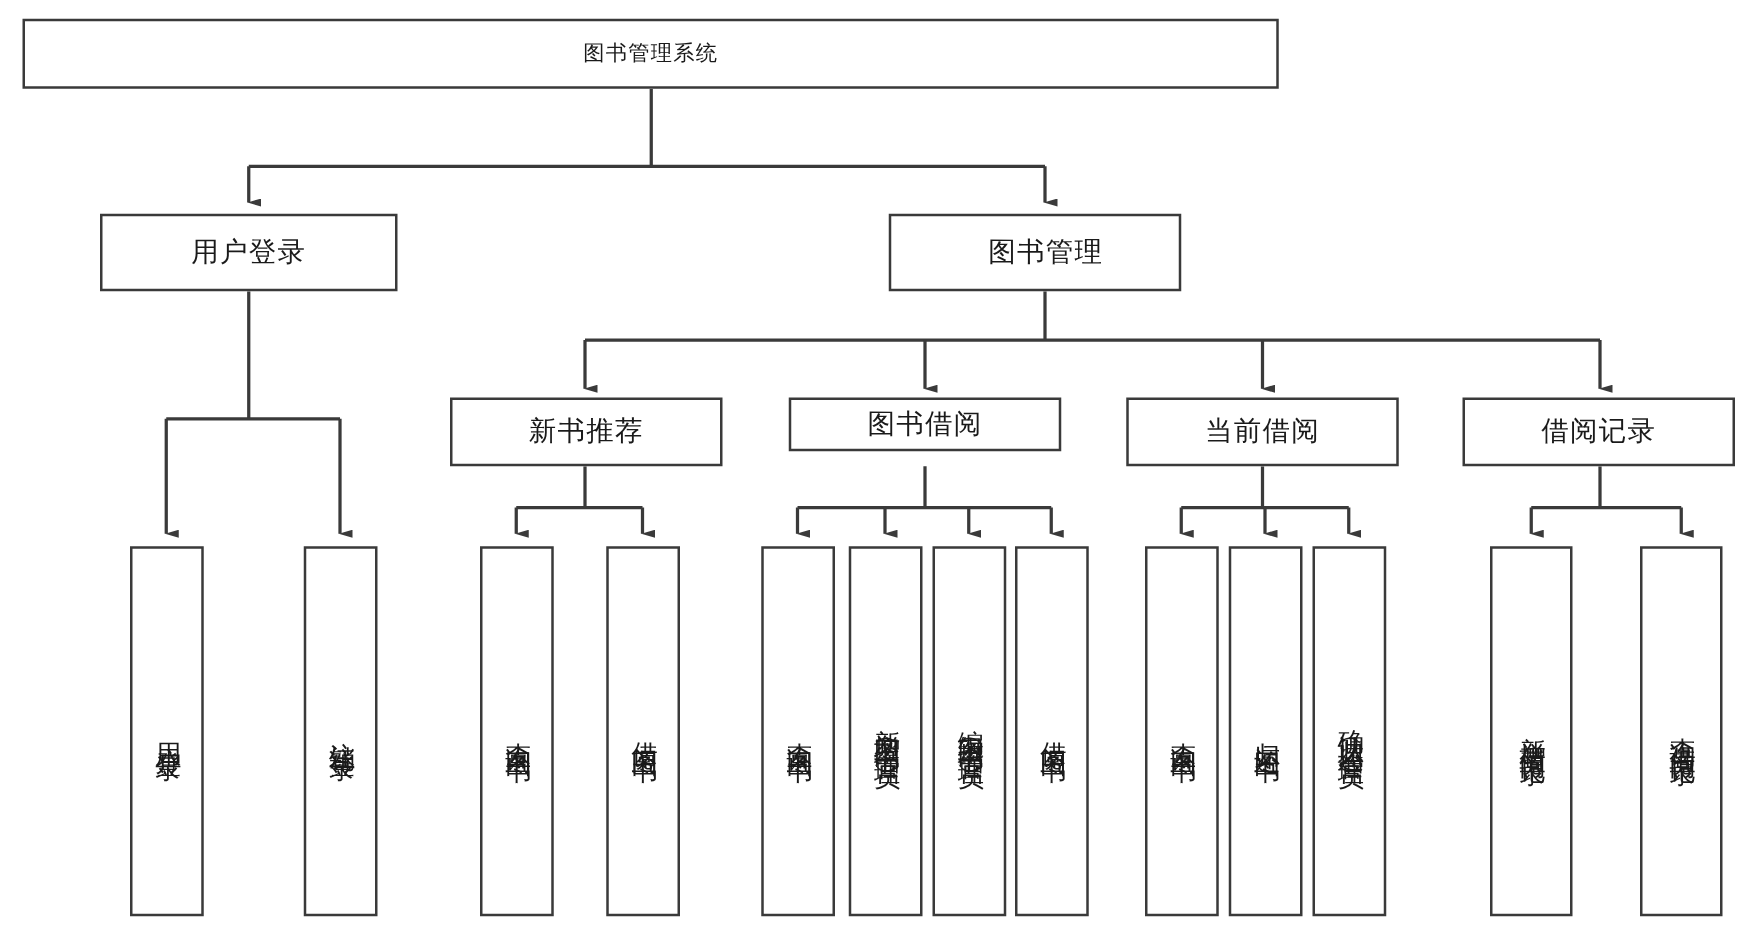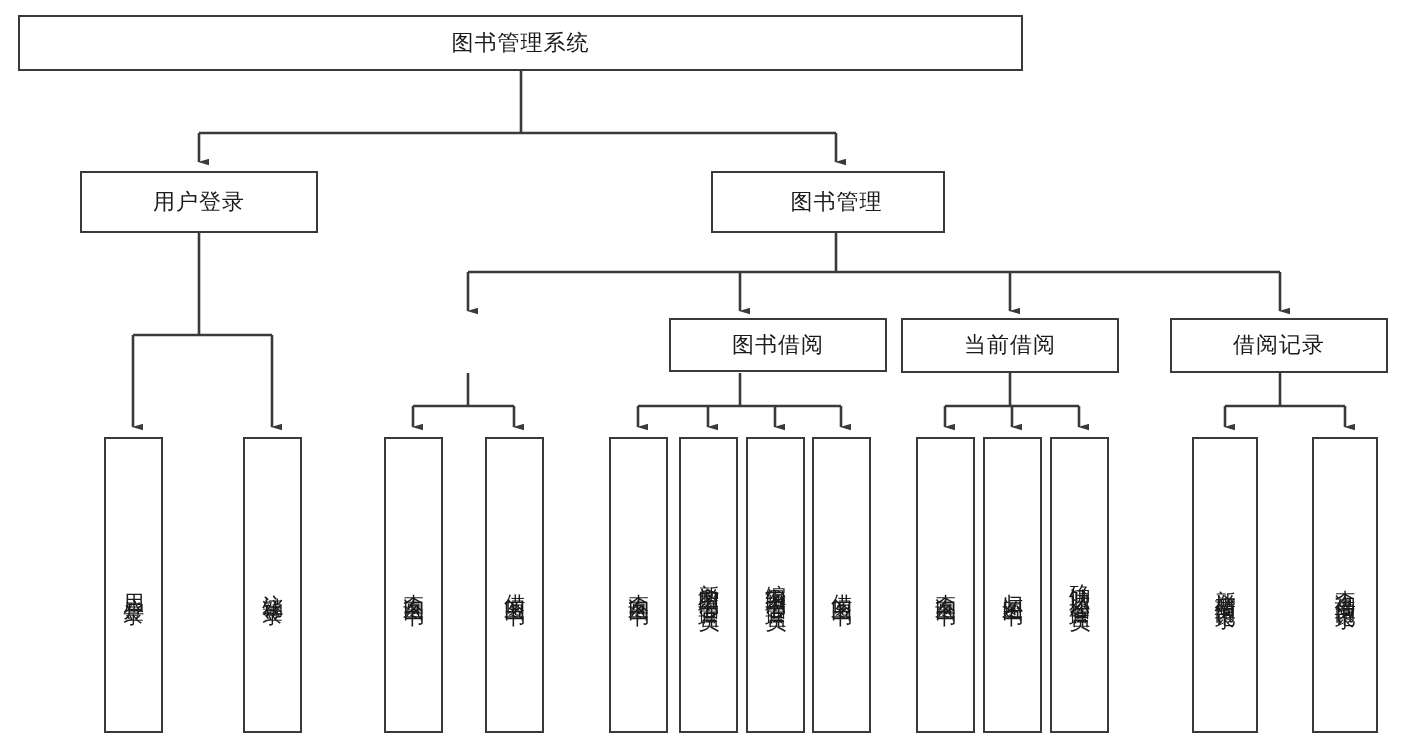--- a/index.html
+++ b/index.html
@@ -34,21 +34,21 @@
     align-items: center;
     justify-content: center;
     color: #1a1a1a;
   }
   .node.horiz {
     font-size: 22px;
     letter-spacing: 1px;
     line-height: 1.2;
   }
   .node.root {
-    font-size: 22px;
+    font-size: 17px;
   }
   .node.vert {
     writing-mode: vertical-rl;
     text-orientation: upright;
     font-size: 21px;
     letter-spacing: 4px;
     line-height: 1.25;
     padding: 4px 0;
     white-space: nowrap;
   }
@@ -125,21 +125,24 @@
     <span>图书管理系统</span>
   </div>
 
   <div class="node horiz" style="left:80px; top:171px; width:238px; height:62px;">
     <span>用户登录</span>
   </div>
   <div class="node horiz" style="left:711px; top:171px; width:234px; height:62px;padding-left:17px;">
     <span>图书管理</span>
   </div>
 
-  <div class="node horiz" style="left:631px; top:318px; width:218px; height:54px;margin-left:38px;">
+  <div class="node horiz" style="left:360px; top:318px; width:218px; height:55px;">
+    <span>新书推荐</span>
+  </div>
+  <div class="node horiz" style="left:631px; top:318px; width:218px; height:43px;">
     <span>图书借阅</span>
   </div>
   <div class="node horiz" style="left:901px; top:318px; width:218px; height:55px;">
     <span>当前借阅</span>
   </div>
   <div class="node horiz" style="left:1170px; top:318px; width:218px; height:55px;">
     <span>借阅记录</span>
   </div>
 
   <div class="node vert" style="left:104px; top:437px; width:59px; height:296px;">

